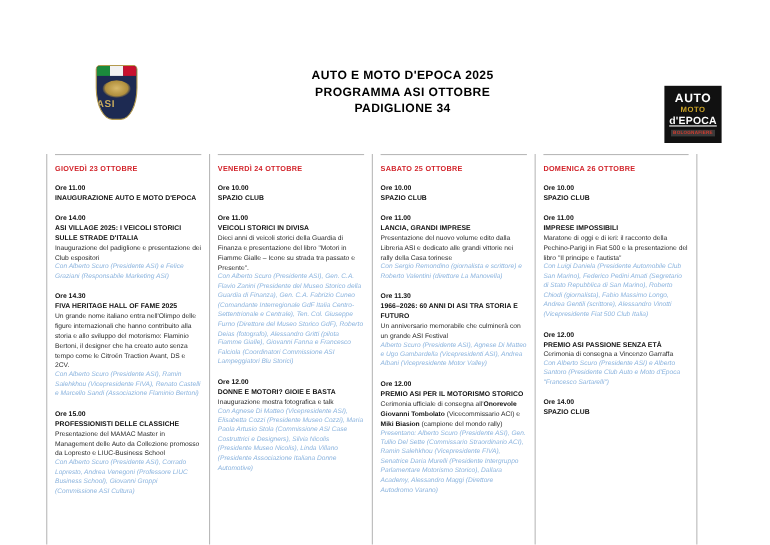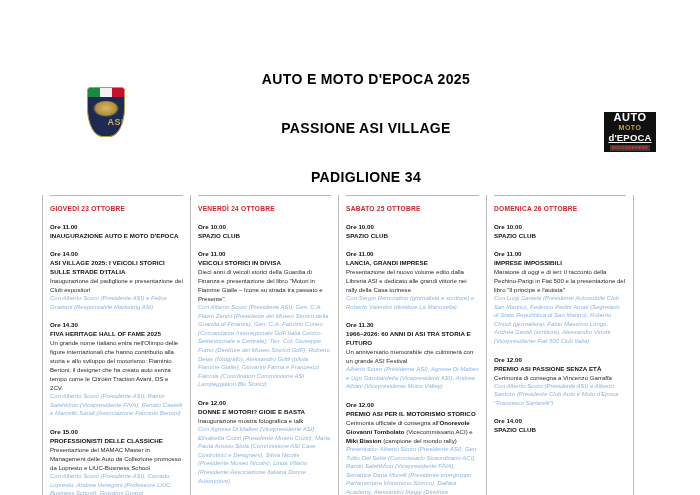--- a/index.html
+++ b/index.html
@@ -29,27 +29,26 @@
     justify-content: space-between;
     padding: 38px 44px 10px 84px;
     box-sizing: border-box;
   }
   .header-title {
     flex: 1;
     text-align: center;
     padding: 0 10px;
   }
   .header-title .line {
-    font-size: 14px;
+    font-size: 11px;
     font-weight: bold;
     letter-spacing: 0.35px;
     line-height: 15px;
     color: #000;
     white-space: nowrap;
-    margin-top: 34px;
   }
 
   
   .asi-logo {
     width: 44px;
     height: 54px;
     position: relative;
     flex: 0 0 auto;
   }
   .shield {
@@ -86,31 +85,31 @@
     position: absolute;
     left: 22%;
     top: 18%;
     width: 58%;
     height: 55%;
     background: #c9a css;
   }
   .shield .asi-text {
     position: absolute;
     bottom: 9px; left: 0; right: 0;
-    text-align: right;
+    text-align: left;
     font-size: 9px;
     font-weight: bold;
     color: #c9ab5e;
     letter-spacing: 0.5px;
   }
 
   
   .ame-logo {
     width: 52px;
-    height: 40px;
+    height: 52px;
     background: #111111;
     flex: 0 0 auto;
     display: flex;
     flex-direction: column;
     align-items: center;
     justify-content: center;
     gap: 1px;
     padding: 3px 0;
     box-sizing: border-box;
     margin-top: 40px;
@@ -201,21 +200,21 @@
             <i class="w"></i>
             <i class="r"></i>
         </div>
         <div class="emblem"></div>
         <div class="asi-text">ASI</div>
       </div>
     </div>
 
     <div class="header-title">
       <div class="line">AUTO E MOTO D'EPOCA 2025</div>
-      <div class="line">PASSIONE ASI VILLAGE</div>
+      <div class="line">PROGRAMMA ASI OTTOBRE</div>
       <div class="line">PADIGLIONE 34</div>
     </div>
 
     <div class="ame-logo">
       <div class="l1">AUTO</div>
       <div class="l2">MOTO</div>
       <div class="l3">d'EPOCA</div>
       <div class="l4">BOLOGNAFIERE</div>
     </div>
 

